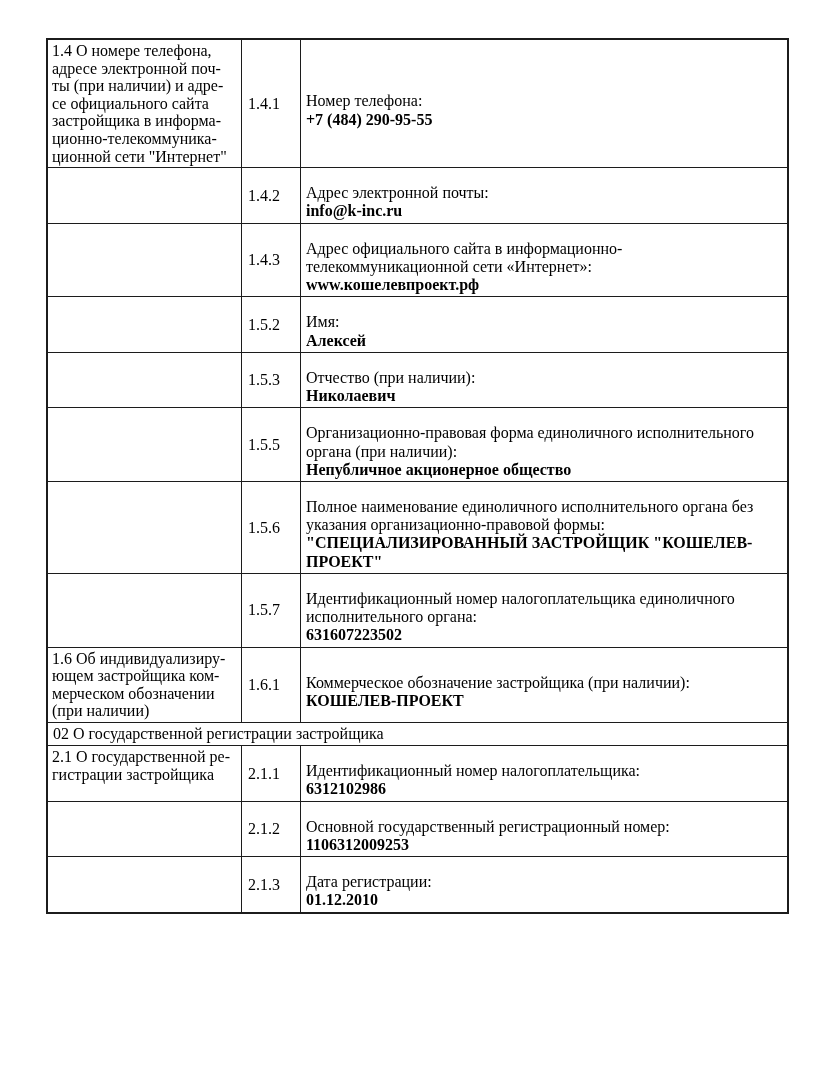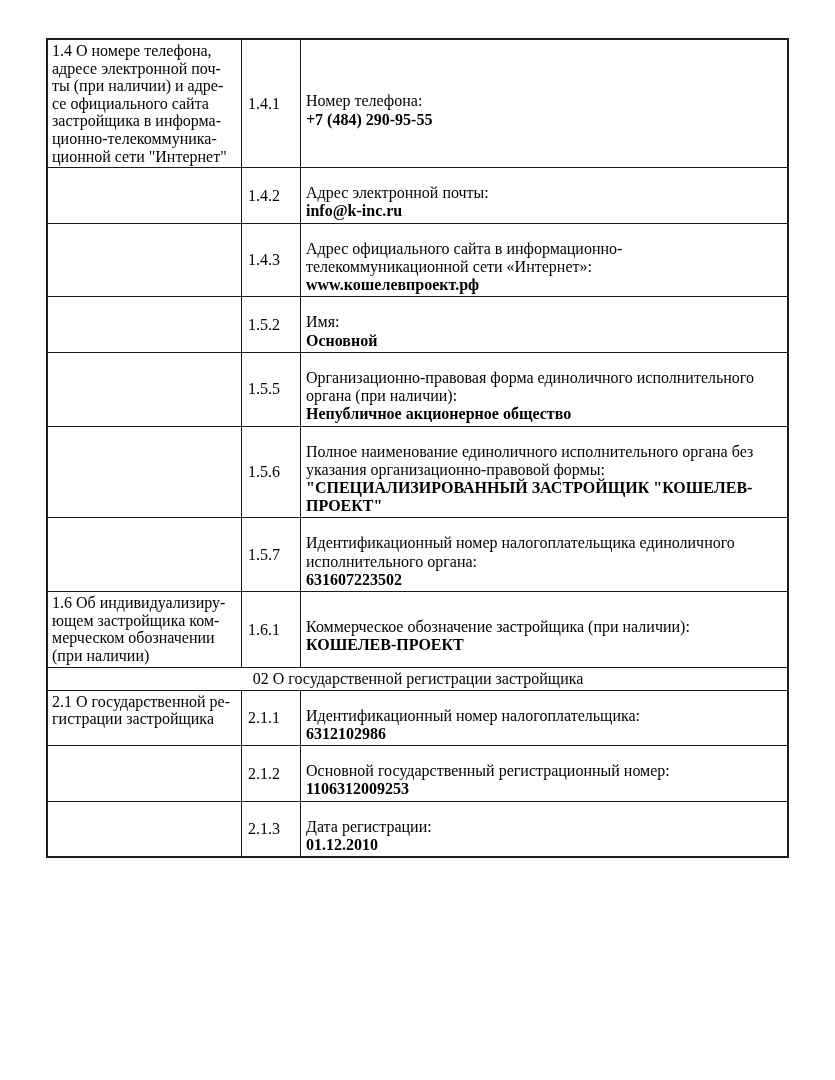--- a/index.html
+++ b/index.html
@@ -52,21 +52,20 @@
     vertical-align: middle;
     padding: 16px 4px 2px 5px;
     line-height: 1.14;
   }
   td.c3 .lbl { font-weight: normal; }
   td.c3 .val { font-weight: bold; }
   td.hdr {
     padding: 2px 4px 2px 5px;
     line-height: 1.14;
     vertical-align: middle;
-    text-align: center;
   }
 </style>
 </head>
 <body>
 
 <div class="page">
   <table class="decl">
     <tbody>
 
       <tr>
@@ -101,24 +100,32 @@
           <div class="val">www.кошелевпроект.рф</div>
         </td>
       </tr>
 
 
       <tr>
         <td class="c1"></td>
         <td class="c2">1.5.2</td>
         <td class="c3">
           <div class="lbl">Имя:</div>
-          <div class="val">Основной</div>
+          <div class="val">Алексей</div>
         </td>
       </tr>
 
+      <tr>
+        <td class="c1"></td>
+        <td class="c2">1.5.3</td>
+        <td class="c3">
+          <div class="lbl">Отчество (при наличии):</div>
+          <div class="val">Николаевич</div>
+        </td>
+      </tr>
 
 
       <tr>
         <td class="c1"></td>
         <td class="c2">1.5.5</td>
         <td class="c3">
           <div class="lbl">Организационно-правовая форма единоличного исполнительного органа (при наличии):</div>
           <div class="val">Непубличное акционерное общество</div>
         </td>
       </tr>

